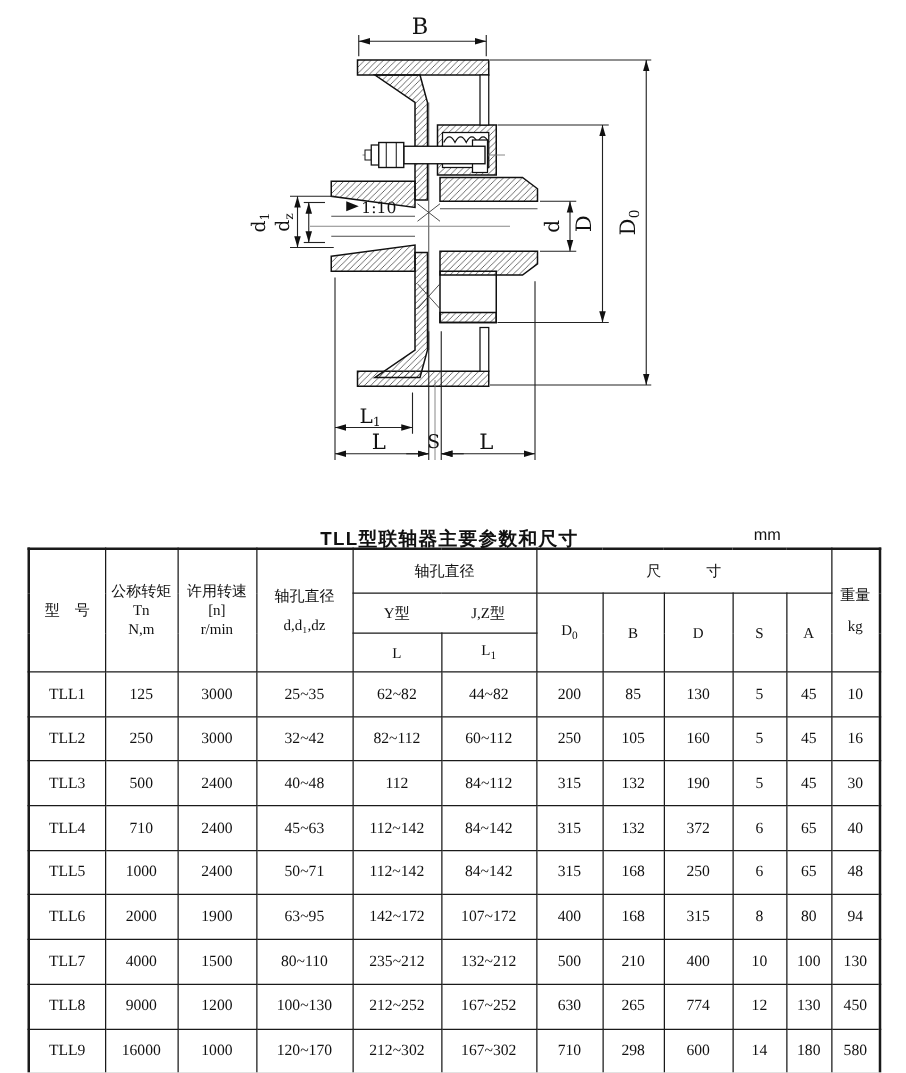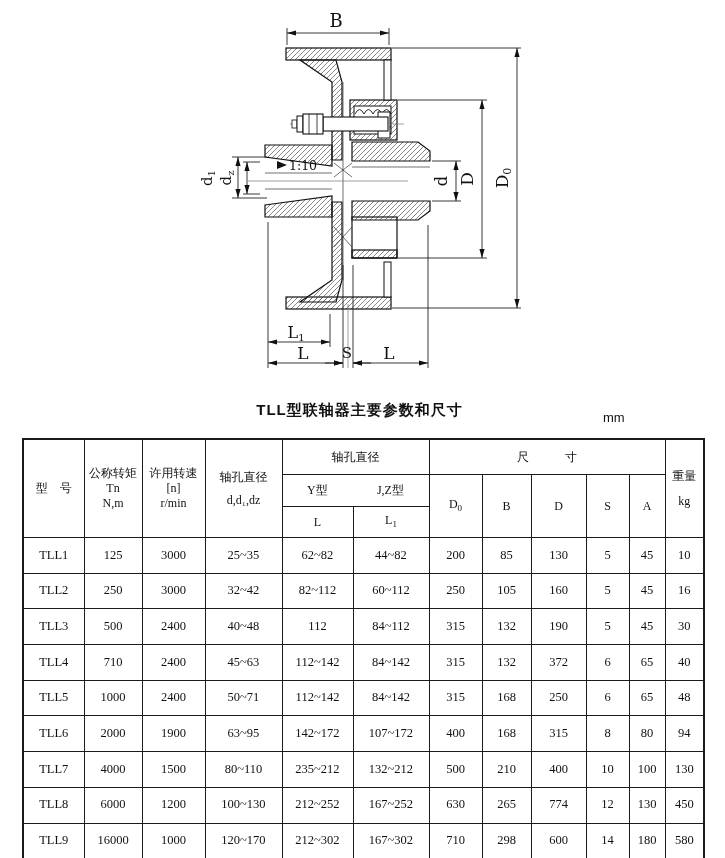--- a/index.html
+++ b/index.html
@@ -1,22 +1,22 @@
 <!DOCTYPE html>
 <html><head>
 <meta charset="utf-8">
 <style>
   html,body{margin:0;padding:0;background:#fff;}
   .page{position:relative;width:725px;height:858px;background:#ffffff;overflow:hidden;
         font-family:"Liberation Serif","DejaVu Serif",serif;color:#111;}
   .drawing{position:absolute;left:0;top:0;}
-  .title-row{position:absolute;left:0;top:401px;width:719px;text-align:center;
+  .title-row{position:absolute;left:0;top:422px;width:719px;text-align:center;
              font-family:"Liberation Sans","DejaVu Sans",sans-serif;
              font-weight:bold;font-size:15px;letter-spacing:1px;}
-  .unit{position:absolute;left:603px;top:410px;
+  .unit{position:absolute;left:603px;top:420px;
         font-family:"Liberation Sans","DejaVu Sans",sans-serif;font-size:13px;font-weight:normal;}
   table.params{position:absolute;left:22px;top:438px;border-collapse:collapse;
                table-layout:fixed;border:2px solid #1a1a1a;
                font-family:"Liberation Serif","DejaVu Serif",serif;}
   table.params td{border:1px solid #1a1a1a;text-align:center;vertical-align:middle;
                   padding:0;font-size:12.5px;line-height:1.25;overflow:hidden;}
   table.params thead td{font-size:12px;}
   table.params thead tr.h1 td{height:34px;}
   table.params thead tr.h2 td{height:31px;}
   table.params thead tr.h3 td{height:30px;}
@@ -307,21 +307,21 @@
           <td>132~212</td>
           <td>500</td>
           <td>210</td>
           <td>400</td>
           <td>10</td>
           <td>100</td>
           <td>130</td>
         </tr>
         <tr>
           <td>TLL8</td>
-          <td>6000</td>
+          <td>9000</td>
           <td>1200</td>
           <td>100~130</td>
           <td>212~252</td>
           <td>167~252</td>
           <td>630</td>
           <td>265</td>
           <td>774</td>
           <td>12</td>
           <td>130</td>
           <td>450</td>

